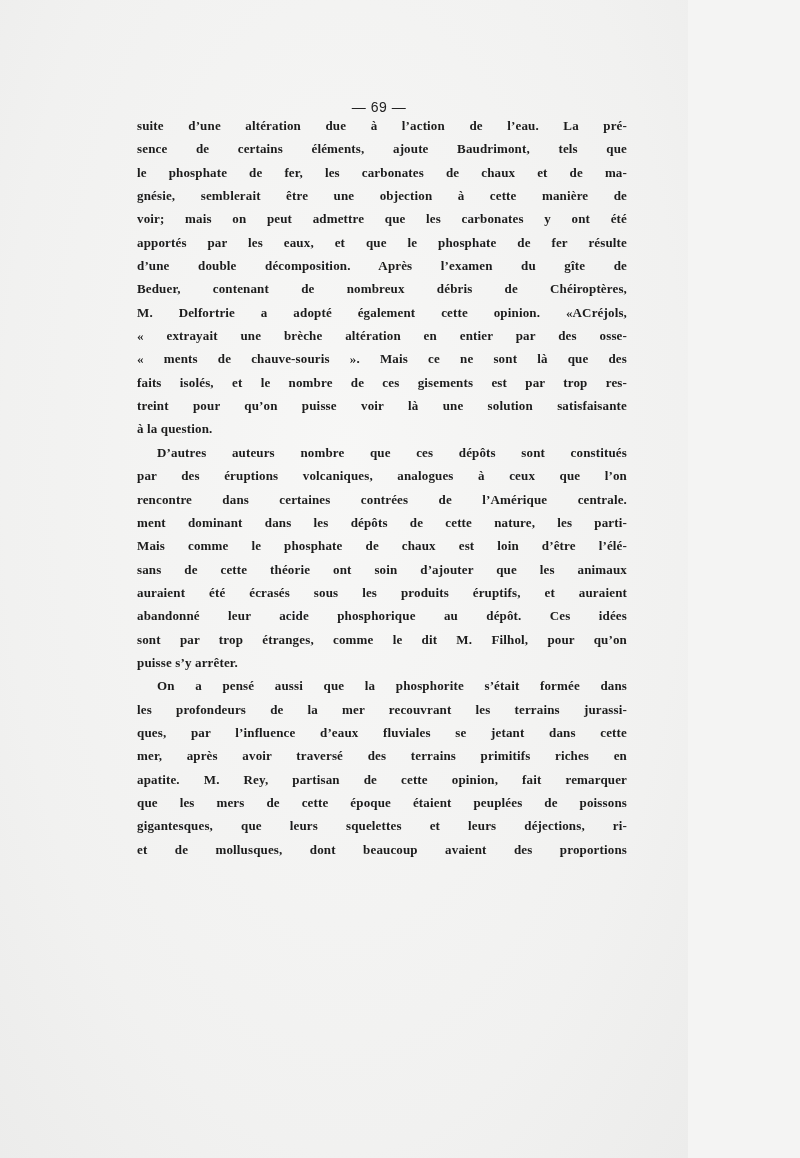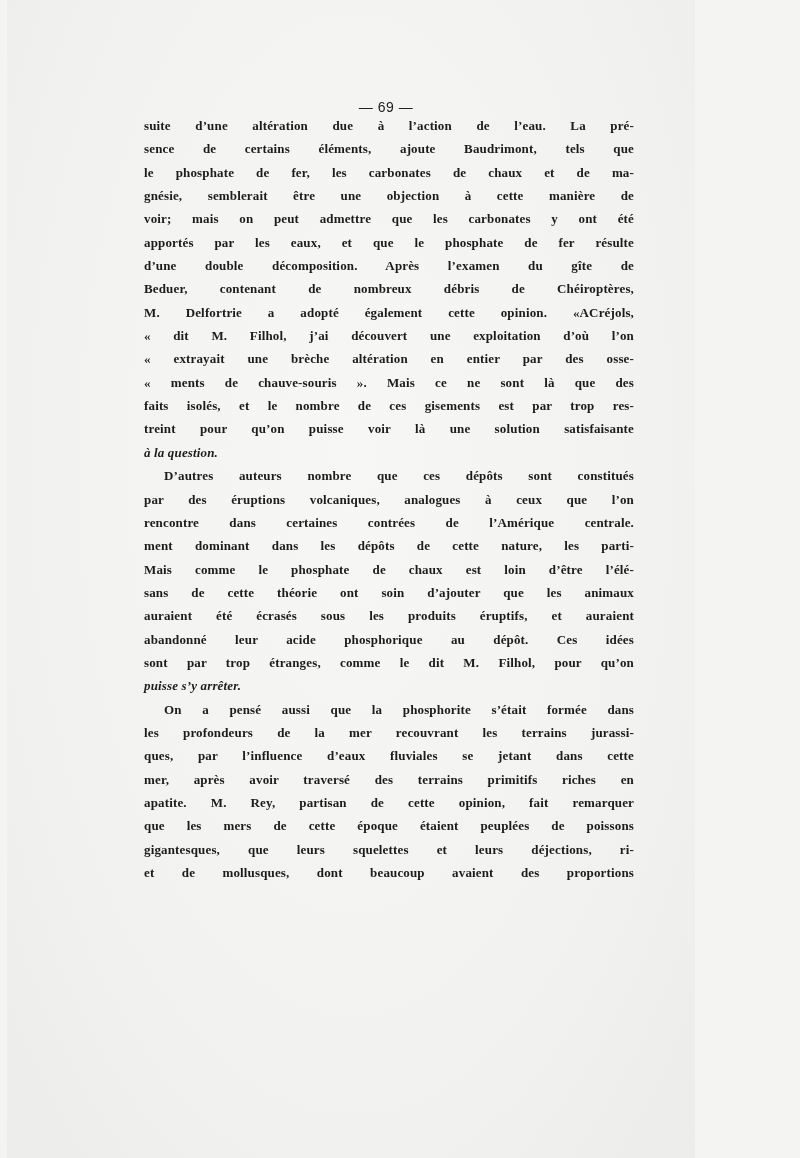--- a/index.html
+++ b/index.html
@@ -5,58 +5,57 @@
   html, body { margin: 0; padding: 0; }
   body {
     width: 800px; height: 1158px;
     background: #f4f4f3;
     position: relative;
     overflow: hidden;
     font-family: "DejaVu Serif", "Liberation Serif", serif;
     color: #1c1c1c;
   }
   .page {
-    position: absolute; left: 7px; top: 0; width: 688px; height: 1158px;
+    position: absolute; left: 0; top: 0; width: 688px; height: 1158px;
     background: radial-gradient(ellipse at 50% 40%, #f7f7f6 0%, #f1f1f0 70%, #ececeb 100%);
   }
   .page-number {
     position: absolute; top: 99px; left: 0; width: 758px;
     text-align: center; font-size: 14px; letter-spacing: 0.5px;
     font-family: "Liberation Sans", sans-serif; color: #222;
   }
   .body-text {
     position: absolute; left: 137px; top: 114px; width: 490px;
   }
   .line {
     display: block; height: 23.35px; line-height: 23.35px;
     font-size: 13px; white-space: nowrap;
     text-align: justify; text-align-last: justify;
     font-family: "Liberation Serif", serif;
     font-weight: bold;
     letter-spacing: 0.15px;
   }
-  .line.last { text-align-last: left; font-style: italic; }
+  .line.last { text-align-last: left; }
   .line.indent { padding-left: 20px; }
 </style>
 </head>
 <body>
 
 <div class="page">
   <div class="page-number">— 69 —</div>
   <div class="body-text" id="body-text">
       <span class="line">suite d’une altération due à l’action de l’eau. La pré-</span>
       <span class="line">sence de certains éléments, ajoute Baudrimont, tels que</span>
       <span class="line">le phosphate de fer, les carbonates de chaux et de ma-</span>
       <span class="line">gnésie, semblerait être une objection à cette manière de</span>
       <span class="line">voir; mais on peut admettre que les carbonates y ont été</span>
       <span class="line">apportés par les eaux, et que le phosphate de fer résulte</span>
       <span class="line">d’une double décomposition. Après l’examen du gîte de</span>
       <span class="line">Beduer, contenant de nombreux débris de Chéiroptères,</span>
       <span class="line">M. Delfortrie a adopté également cette opinion. «ACréjols,</span>
-      <span class="line">« dit M. Filhol, j’ai découvert une exploitation d’où l’on</span>
       <span class="line">« extrayait une brèche altération en entier par des osse-</span>
       <span class="line">« ments de chauve-souris ». Mais ce ne sont là que des</span>
       <span class="line">faits isolés, et le nombre de ces gisements est par trop res-</span>
       <span class="line">treint pour qu’on puisse voir là une solution satisfaisante</span>
       <span class="line last">à la question.</span>
       <span class="line indent">D’autres auteurs nombre que ces dépôts sont constitués</span>
       <span class="line">par des éruptions volcaniques, analogues à ceux que l’on</span>
       <span class="line">rencontre dans certaines contrées de l’Amérique centrale.</span>
       <span class="line">ment dominant dans les dépôts de cette nature, les parti-</span>
       <span class="line">Mais comme le phosphate de chaux est loin d’être l’élé-</span>

